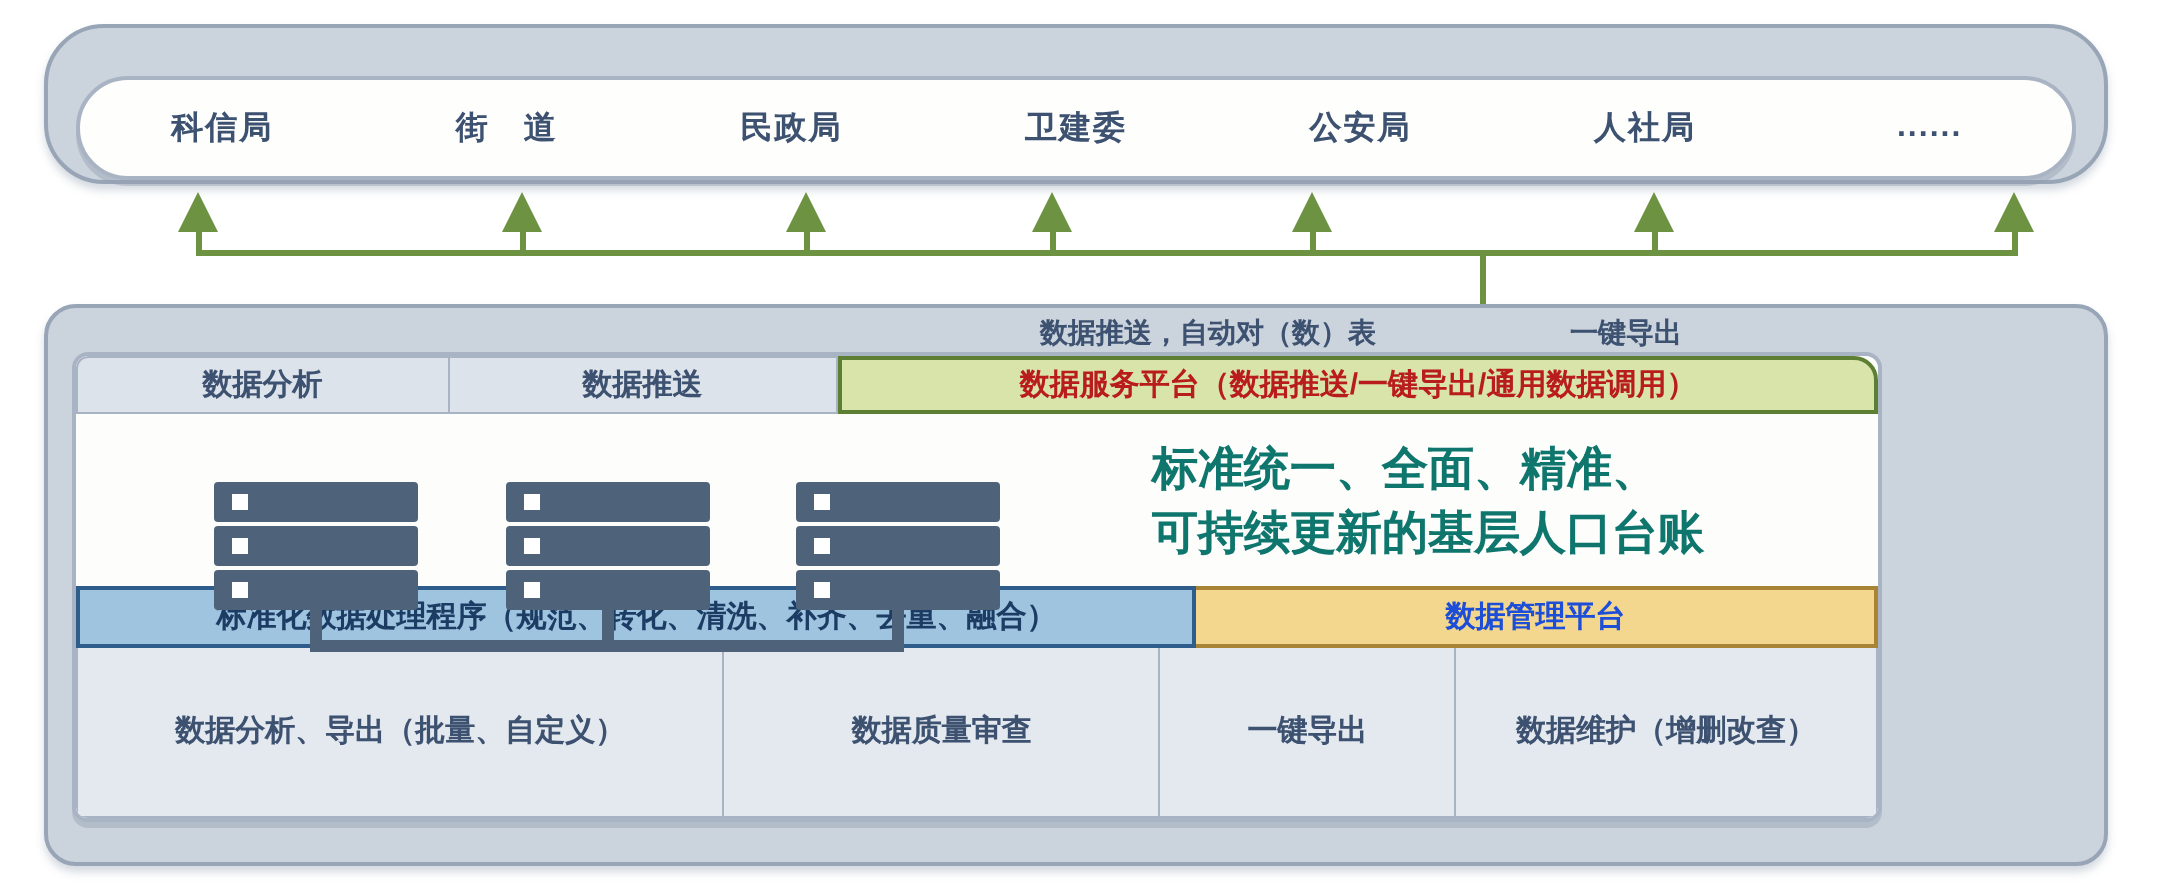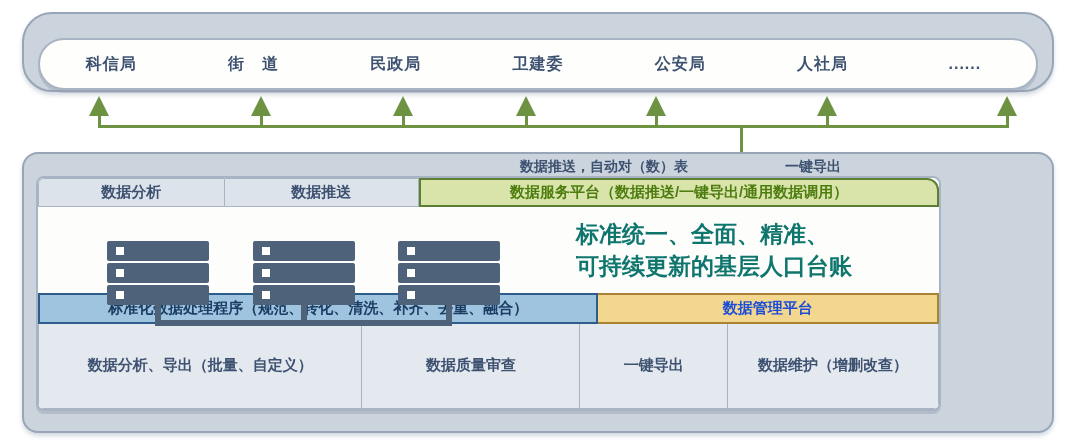--- a/index.html
+++ b/index.html
@@ -84,21 +84,21 @@
     background:var(--tab-gray-fill);
     border:1px solid var(--inner-border);
     color:var(--text-dark);
   }
   .tab-gray.t1{width:20.7%;border-top-left-radius:6px;}
   .tab-gray.t2{width:21.6%;border-left:none;}
   .tab-green{
     flex:1;background:var(--tab-green-fill);
     border:2px solid var(--tab-green-border);
     border-top-right-radius:12px;
-    color:#4d7c0f;
+    color:#b91c1c;
   }
 
   
   .content-row{flex:1;display:flex;}
   .servers{position:relative;width:470px;flex:none;}
   .server-stack{position:absolute;top:34px;width:102px;}
   .slab{position:relative;width:102px;height:20px;margin-bottom:2px;background:var(--slate);border-radius:2px;}
   .slab .led{position:absolute;left:9px;top:6px;width:8px;height:8px;background:#ffffff;}
   .conn{position:absolute;background:var(--slate);}
   .conn-h{left:117px;top:113px;width:297px;height:6px;}

